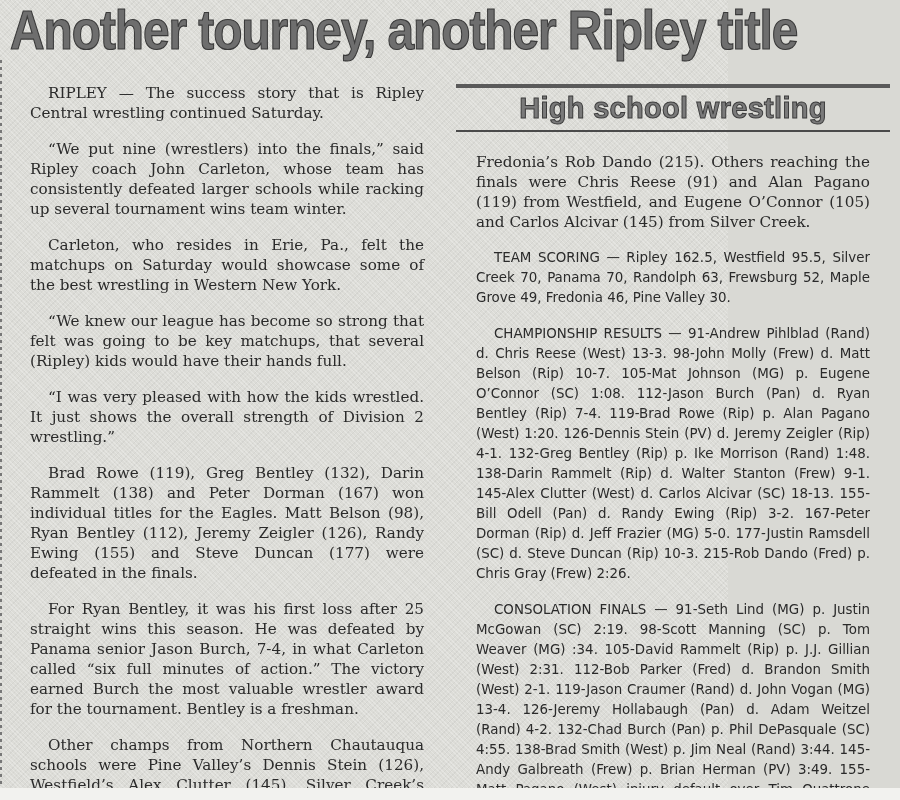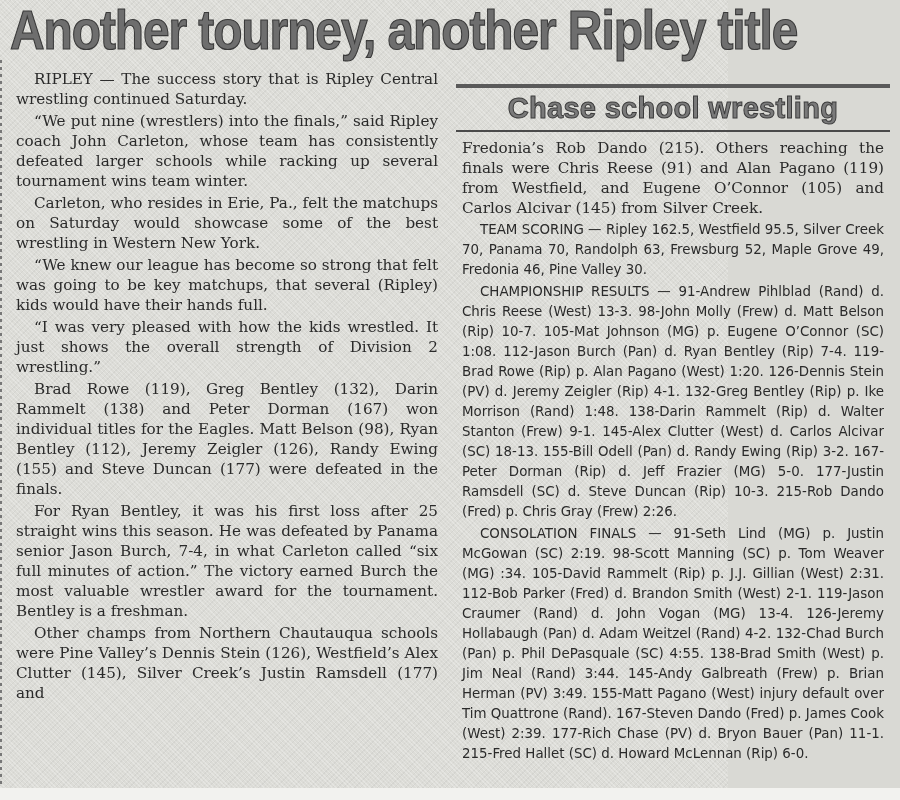--- a/index.html
+++ b/index.html
@@ -29,21 +29,21 @@
       transform: scaleX(0.87); transform-origin: left top;
     }
     .col {
       position: absolute;
       font-family: "DejaVu Serif", serif;
       font-size: 15.2px; line-height: 20px;
       text-align: justify;
     }
     .col-left { left: 14px; top: 67px; width: 426px; }
     .col-right { left: 460px; top: 136px; width: 426px; }
-    .col p { margin: 2px; text-indent: 18px; }
+    .col p { margin: 16px; text-indent: 18px; }
     .col p.noindent { text-indent: 0; }
     .col p.sans {
       font-family: "DejaVu Sans", sans-serif;
       font-size: 13.4px; line-height: 20px;
     }
     .section-head {
       position: absolute; left: 456px; top: 84px; width: 434px; height: 48px;
       border-top: 4px solid #5a5a5a;
       border-bottom: 2px solid #4a4a4a;
       box-sizing: border-box;
@@ -79,21 +79,21 @@
     <p>“We put nine (wrestlers) into the finals,” said Ripley coach John Carleton, whose team has consistently defeated larger schools while racking up several tournament wins team winter.</p>
     <p>Carleton, who resides in Erie, Pa., felt the matchups on Saturday would showcase some of the best wrestling in Western New York.</p>
     <p>“We knew our league has become so strong that felt was going to be key matchups, that several (Ripley) kids would have their hands full.</p>
     <p>“I was very pleased with how the kids wrestled. It just shows the overall strength of Division 2 wrestling.”</p>
     <p>Brad Rowe (119), Greg Bentley (132), Darin Rammelt (138) and Peter Dorman (167) won individual titles for the Eagles. Matt Belson (98), Ryan Bentley (112), Jeremy Zeigler (126), Randy Ewing (155) and Steve Duncan (177) were defeated in the finals.</p>
     <p>For Ryan Bentley, it was his first loss after 25 straight wins this season. He was defeated by Panama senior Jason Burch, 7-4, in what Carleton called “six full minutes of action.” The victory earned Burch the most valuable wrestler award for the tournament. Bentley is a freshman.</p>
     <p>Other champs from Northern Chautauqua schools were Pine Valley’s Dennis Stein (126), Westfield’s Alex Clutter (145), Silver Creek’s Justin Ramsdell (177) and</p>
   </div>
 
   <div class="section-head">
-    <span>Chase school wrestling</span>
+    <span>High school wrestling</span>
   </div>
 
   <div class="col col-right">
     <p class="noindent">Fredonia’s Rob Dando (215). Others reaching the finals were Chris Reese (91) and Alan Pagano (119) from Westfield, and Eugene O’Connor (105) and Carlos Alcivar (145) from Silver Creek.</p>
     <p class="sans">TEAM SCORING — Ripley 162.5, Westfield 95.5, Silver Creek 70, Panama 70, Randolph 63, Frewsburg 52, Maple Grove 49, Fredonia 46, Pine Valley 30.</p>
     <p class="sans">CHAMPIONSHIP RESULTS — 91-Andrew Pihlblad (Rand) d. Chris Reese (West) 13-3. 98-John Molly (Frew) d. Matt Belson (Rip) 10-7. 105-Mat Johnson (MG) p. Eugene O’Connor (SC) 1:08. 112-Jason Burch (Pan) d. Ryan Bentley (Rip) 7-4. 119-Brad Rowe (Rip) p. Alan Pagano (West) 1:20. 126-Dennis Stein (PV) d. Jeremy Zeigler (Rip) 4-1. 132-Greg Bentley (Rip) p. Ike Morrison (Rand) 1:48. 138-Darin Rammelt (Rip) d. Walter Stanton (Frew) 9-1. 145-Alex Clutter (West) d. Carlos Alcivar (SC) 18-13. 155-Bill Odell (Pan) d. Randy Ewing (Rip) 3-2. 167-Peter Dorman (Rip) d. Jeff Frazier (MG) 5-0. 177-Justin Ramsdell (SC) d. Steve Duncan (Rip) 10-3. 215-Rob Dando (Fred) p. Chris Gray (Frew) 2:26.</p>
     <p class="sans">CONSOLATION FINALS — 91-Seth Lind (MG) p. Justin McGowan (SC) 2:19. 98-Scott Manning (SC) p. Tom Weaver (MG) :34. 105-David Rammelt (Rip) p. J.J. Gillian (West) 2:31. 112-Bob Parker (Fred) d. Brandon Smith (West) 2-1. 119-Jason Craumer (Rand) d. John Vogan (MG) 13-4. 126-Jeremy Hollabaugh (Pan) d. Adam Weitzel (Rand) 4-2. 132-Chad Burch (Pan) p. Phil DePasquale (SC) 4:55. 138-Brad Smith (West) p. Jim Neal (Rand) 3:44. 145-Andy Galbreath (Frew) p. Brian Herman (PV) 3:49. 155-Matt Pagano (West) injury default over Tim Quattrone (Rand). 167-Steven Dando (Fred) p. James Cook (West) 2:39. 177-Rich Chase (PV) d. Bryon Bauer (Pan) 11-1. 215-Fred Hallet (SC) d. Howard McLennan (Rip) 6-0.</p>
   </div>
 
   <div class="tear"></div>

